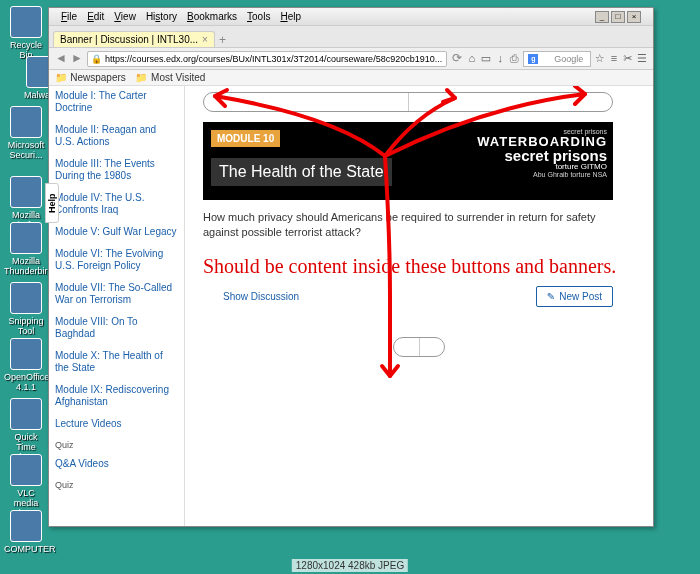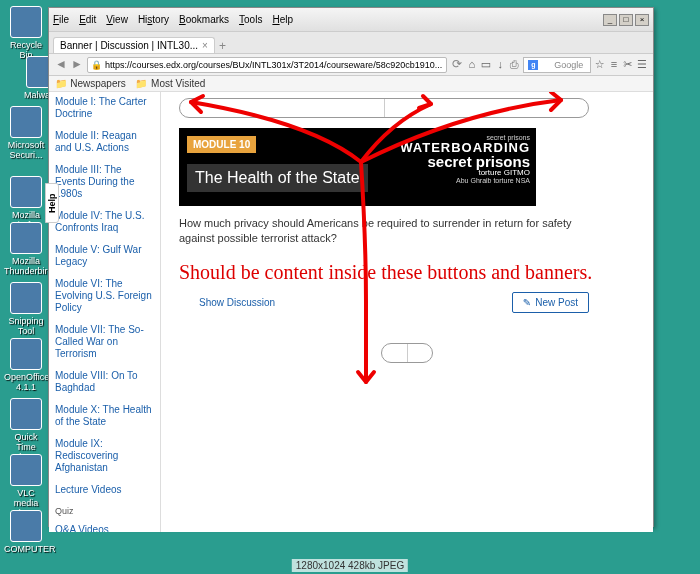--- a/index.html
+++ b/index.html
@@ -1,48 +1,48 @@
 <!DOCTYPE html>
 <html><head>
 <meta charset="utf-8">
 <style>
 *{margin:0;padding:0;box-sizing:border-box;font-family:Tahoma,Arial,sans-serif}
 body{background:#2a9d8f;width:700px;height:574px;overflow:hidden;position:relative}
 .desktop-icon{position:absolute;width:44px;text-align:center;color:#fff;font-size:9px;text-shadow:1px 1px 1px #000}
 .desktop-icon .ibox{width:32px;height:32px;margin:0 auto 2px;background:#4a7ba8;border:1px solid #fff;border-radius:3px}
 .browser{position:absolute;left:48px;top:7px;width:606px;height:520px;background:#eee;border:1px solid #888;box-shadow:2px 2px 4px rgba(0,0,0,.3)}
-.menubar{height:24px;background:linear-gradient(#f5f5f5,#e0e0e0);font-size:10px;display:flex;align-items:center;padding:0 4px;border-bottom:1px solid #ccc}
+.menubar{height:18px;background:linear-gradient(#f5f5f5,#e0e0e0);font-size:10px;display:flex;align-items:center;padding:0 12px;border-bottom:1px solid #ccc}
 .menubar span{margin-right:10px;cursor:default}
 .menubar span u{text-decoration:underline}
 .winbtns{margin-left:auto;display:flex;gap:2px}
 .winbtns div{width:14px;height:12px;background:#d4d0c8;border:1px solid #888;font-size:8px;text-align:center;line-height:10px}
 .tabbar{height:22px;background:#e8e8e8;display:flex;align-items:end;padding:0 4px;border-bottom:1px solid #ccc}
-.tab{background:#ffffff;border:1px solid #ccc;border-bottom:none;border-radius:3px 3px 0 0;padding:2px 6px;font-size:10px;display:flex;align-items:center;gap:4px}
+.tab{background:#fef9c3;border:1px solid #ccc;border-bottom:none;border-radius:3px 3px 0 0;padding:2px 6px;font-size:10px;display:flex;align-items:center;gap:4px}
 .tab .x{color:#888;font-size:10px}
 .urlbar{height:22px;background:#f0f0f0;display:flex;align-items:center;padding:2px 6px;gap:4px;border-bottom:1px solid #ccc}
 .navarr{width:16px;height:16px;color:#888;font-size:12px;text-align:center}
 .url{flex:1;background:#fff;border:1px solid #bbb;border-radius:2px;font-size:9px;padding:2px 4px;display:flex;align-items:center;gap:2px}
 .url .lock{color:#3a3}
 .tbicon{width:14px;height:14px;color:#666;font-size:11px;text-align:center}
 .search{width:90px;background:#fff;border:1px solid #bbb;font-size:9px;padding:2px 4px;display:flex;align-items:center;gap:16px}
 .gicon{width:10px;height:10px;background:#4285f4;color:#fff;font-size:7px;text-align:center;line-height:10px;font-weight:bold}
 .bookbar{height:16px;background:#f5f5f5;font-size:10px;display:flex;align-items:center;padding:0 6px;gap:10px;border-bottom:1px solid #ddd;color:#333}
 .bookbar .folder{color:#d9a441}
 .content{display:flex;height:calc(100% - 78px);background:#fff}
 .helptab{position:absolute;left:-4px;top:175px;width:14px;height:40px;background:#fff;border:1px solid #ccc;border-radius:3px 0 0 3px;writing-mode:vertical-rl;transform:rotate(180deg);font-size:9px;text-align:center;line-height:12px;font-weight:bold}
-.sidebar{width:112px;background:#fff;border-right:1px solid #ddd;overflow:hidden;font-size:10px;padding:4px 6px}
+.sidebar{width:136px;background:#fff;border-right:1px solid #ddd;overflow:hidden;font-size:10px;padding:4px 6px}
 .sidebar .mod{color:#1b5faa;margin-bottom:10px;cursor:pointer;line-height:1.2}
 .sidebar .sub{color:#555;font-size:9px;margin-top:1px;margin-bottom:8px}
 .sidebar .bold{font-weight:normal}
 .sidebar .disc{border:1px solid #1b5faa;padding:3px 4px;color:#1b5faa;font-weight:bold}
 .main{flex:1;padding:6px 18px;position:relative;overflow:hidden}
 .pill{width:100%;max-width:410px;height:20px;border:1px solid #999;border-radius:10px;position:relative;margin-bottom:10px}
 .pill::after{content:"";position:absolute;left:50%;top:0;bottom:0;width:1px;background:#ccc}
 .pill.sm{width:52px;height:20px;margin:0 auto}
-.banner{width:357px;height:78px;background:#000;position:relative;margin-bottom:10px}
+.banner{width:410px;height:78px;background:#000;position:relative;margin-bottom:10px}
 .modbadge{position:absolute;left:8px;top:8px;background:#e8a33d;color:#fff;font-size:10px;font-weight:bold;padding:3px 6px}
 .modtitle{position:absolute;left:8px;top:36px;background:#333;color:#fff;font-size:16px;padding:5px 8px}
 .wordcloud{position:absolute;right:6px;top:6px;width:200px;height:66px;color:#fff;text-align:right;line-height:1}
 .wc1{font-size:13px;font-weight:bold;letter-spacing:1px}
 .wc2{font-size:15px;font-weight:bold}
 .wc3{font-size:8px}
 .wc4{font-size:7px;opacity:.8}
 .question{font-size:11px;color:#333;line-height:1.4;margin-bottom:14px;max-width:410px}
 .ann{color:#d00;font-family:serif;font-size:20px;margin-bottom:8px}
 .discrow{display:flex;justify-content:space-between;align-items:center;max-width:410px;margin-bottom:30px}
@@ -158,21 +158,20 @@
           <div class="mod">Module VI: The Evolving U.S. Foreign Policy</div>
           <div class="mod">Module VII: The So-Called War on Terrorism</div>
           <div class="mod">Module VIII: On To Baghdad</div>
           <div class="mod">Module X: The Health of the State</div>
           <div class="mod">Module IX: Rediscovering Afghanistan</div>
         </div>
       <div class="mod bold">Lecture Videos</div>
       <div class="sub">Quiz</div>
       <div class="mod bold">Q&amp;A Videos</div>
       <div class="sub">Quiz</div>
-      <div class="disc">Discussion</div>
     </div>
 
     <div class="main">
       <div class="pill"></div>
 
       <div class="banner">
         <div class="modbadge">MODULE 10</div>
         <div class="modtitle">The Health of the State</div>
         <div class="wordcloud">
           <div class="wc4">secret prisons</div>

